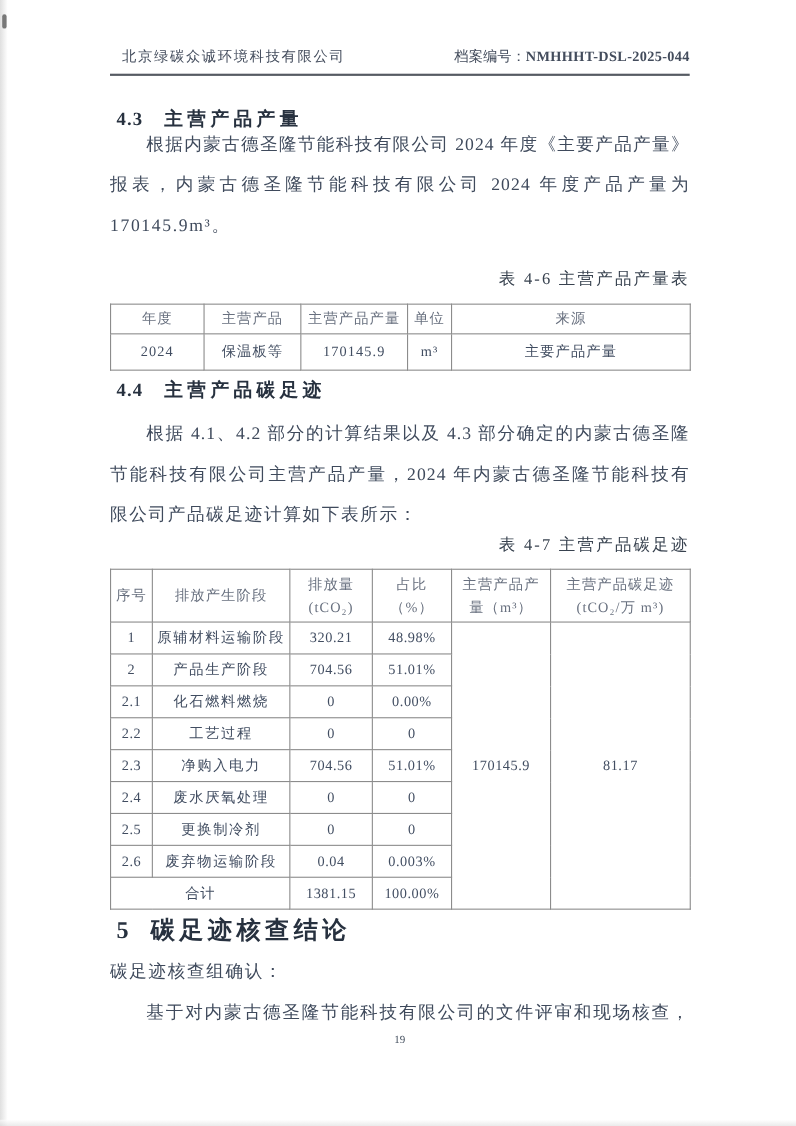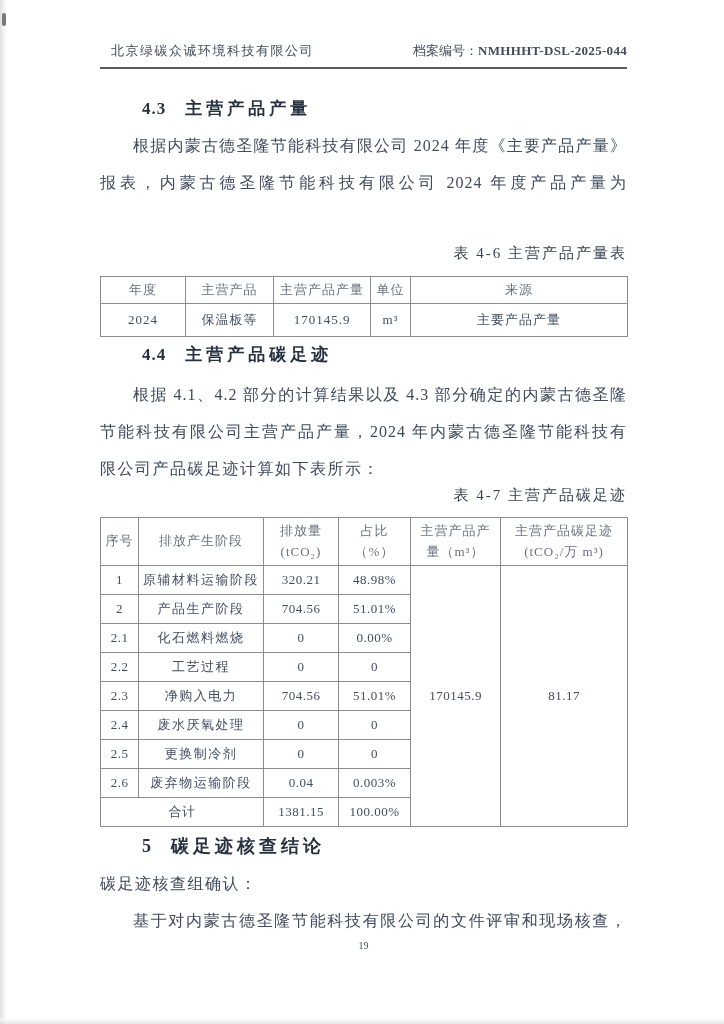--- a/index.html
+++ b/index.html
@@ -18,24 +18,24 @@
   .doc-header{
     position:absolute;left:100px;top:42px;width:527px;
     display:flex;justify-content:space-between;align-items:flex-end;
     padding-bottom:7px;border-bottom:2px solid #565b63;
     font-size:13px;color:#434c5c;
   }
   .doc-header .company{letter-spacing:1.5px;padding-left:11px;}
   .doc-header .archive{white-space:nowrap;}
   .doc-header .archive .num{font-weight:600;letter-spacing:.3px;}
 
-  .h{position:absolute;left:106px;font-weight:bold;color:#27313f;font-size:17px;line-height:20px;white-space:nowrap;margin-left:36px;}
+  .h{position:absolute;left:106px;font-weight:bold;color:#27313f;font-size:17px;line-height:20px;white-space:nowrap;}
   .h .num{display:inline-block;margin-right:19px;letter-spacing:1px;}
   .h .t{letter-spacing:4px;}
-  .h5size{font-size:18px;}
+  .h5size{font-size:22px;}
 
   .para{position:absolute;left:100px;width:527px;font-size:16px;color:#3f4a5c;}
   .para .line{height:36.8px;line-height:36.8px;letter-spacing:1px;white-space:nowrap;}
   .para .jline{text-align:justify;text-align-last:justify;white-space:normal;}
   .para .indent{padding-left:33px;box-sizing:border-box;}
   .para .lline{text-align:left;letter-spacing:1.5px;}
 
   .caption{position:absolute;left:100px;width:527px;text-align:right;
     font-size:15px;letter-spacing:2px;color:#38424f;white-space:nowrap;}
 
@@ -64,23 +64,24 @@
   <div class="speck"></div>
 
   <div class="doc-header">
     <span class="company">北京绿碳众诚环境科技有限公司</span>
     <span class="archive"><span>档案编号：</span><span class="num">NMHHHT-DSL-2025-044</span></span>
   </div>
 
   <div class="h" style="top:99px">
     <span class="num">4.3</span><span class="t">主营产品产量</span>
   </div>
-  <div class="para" style="top:128px">
+  <div class="para" style="top:114px">
     <div class="line jline indent">根据内蒙古德圣隆节能科技有限公司 2024 年度《主要产品产量》</div>
     <div class="line jline">报表，内蒙古德圣隆节能科技有限公司 2024 年度产品产量为</div>
+    <div class="line lline">170145.9m³。</div>
   </div>
 
   <div class="caption" style="top:244px">表 4-6 主营产品产量表</div>
 
   <table class="t46" style="top:276px">
     <colgroup>
         <col style="width:85px">
         <col style="width:88px">
         <col style="width:97px">
         <col style="width:40px">

